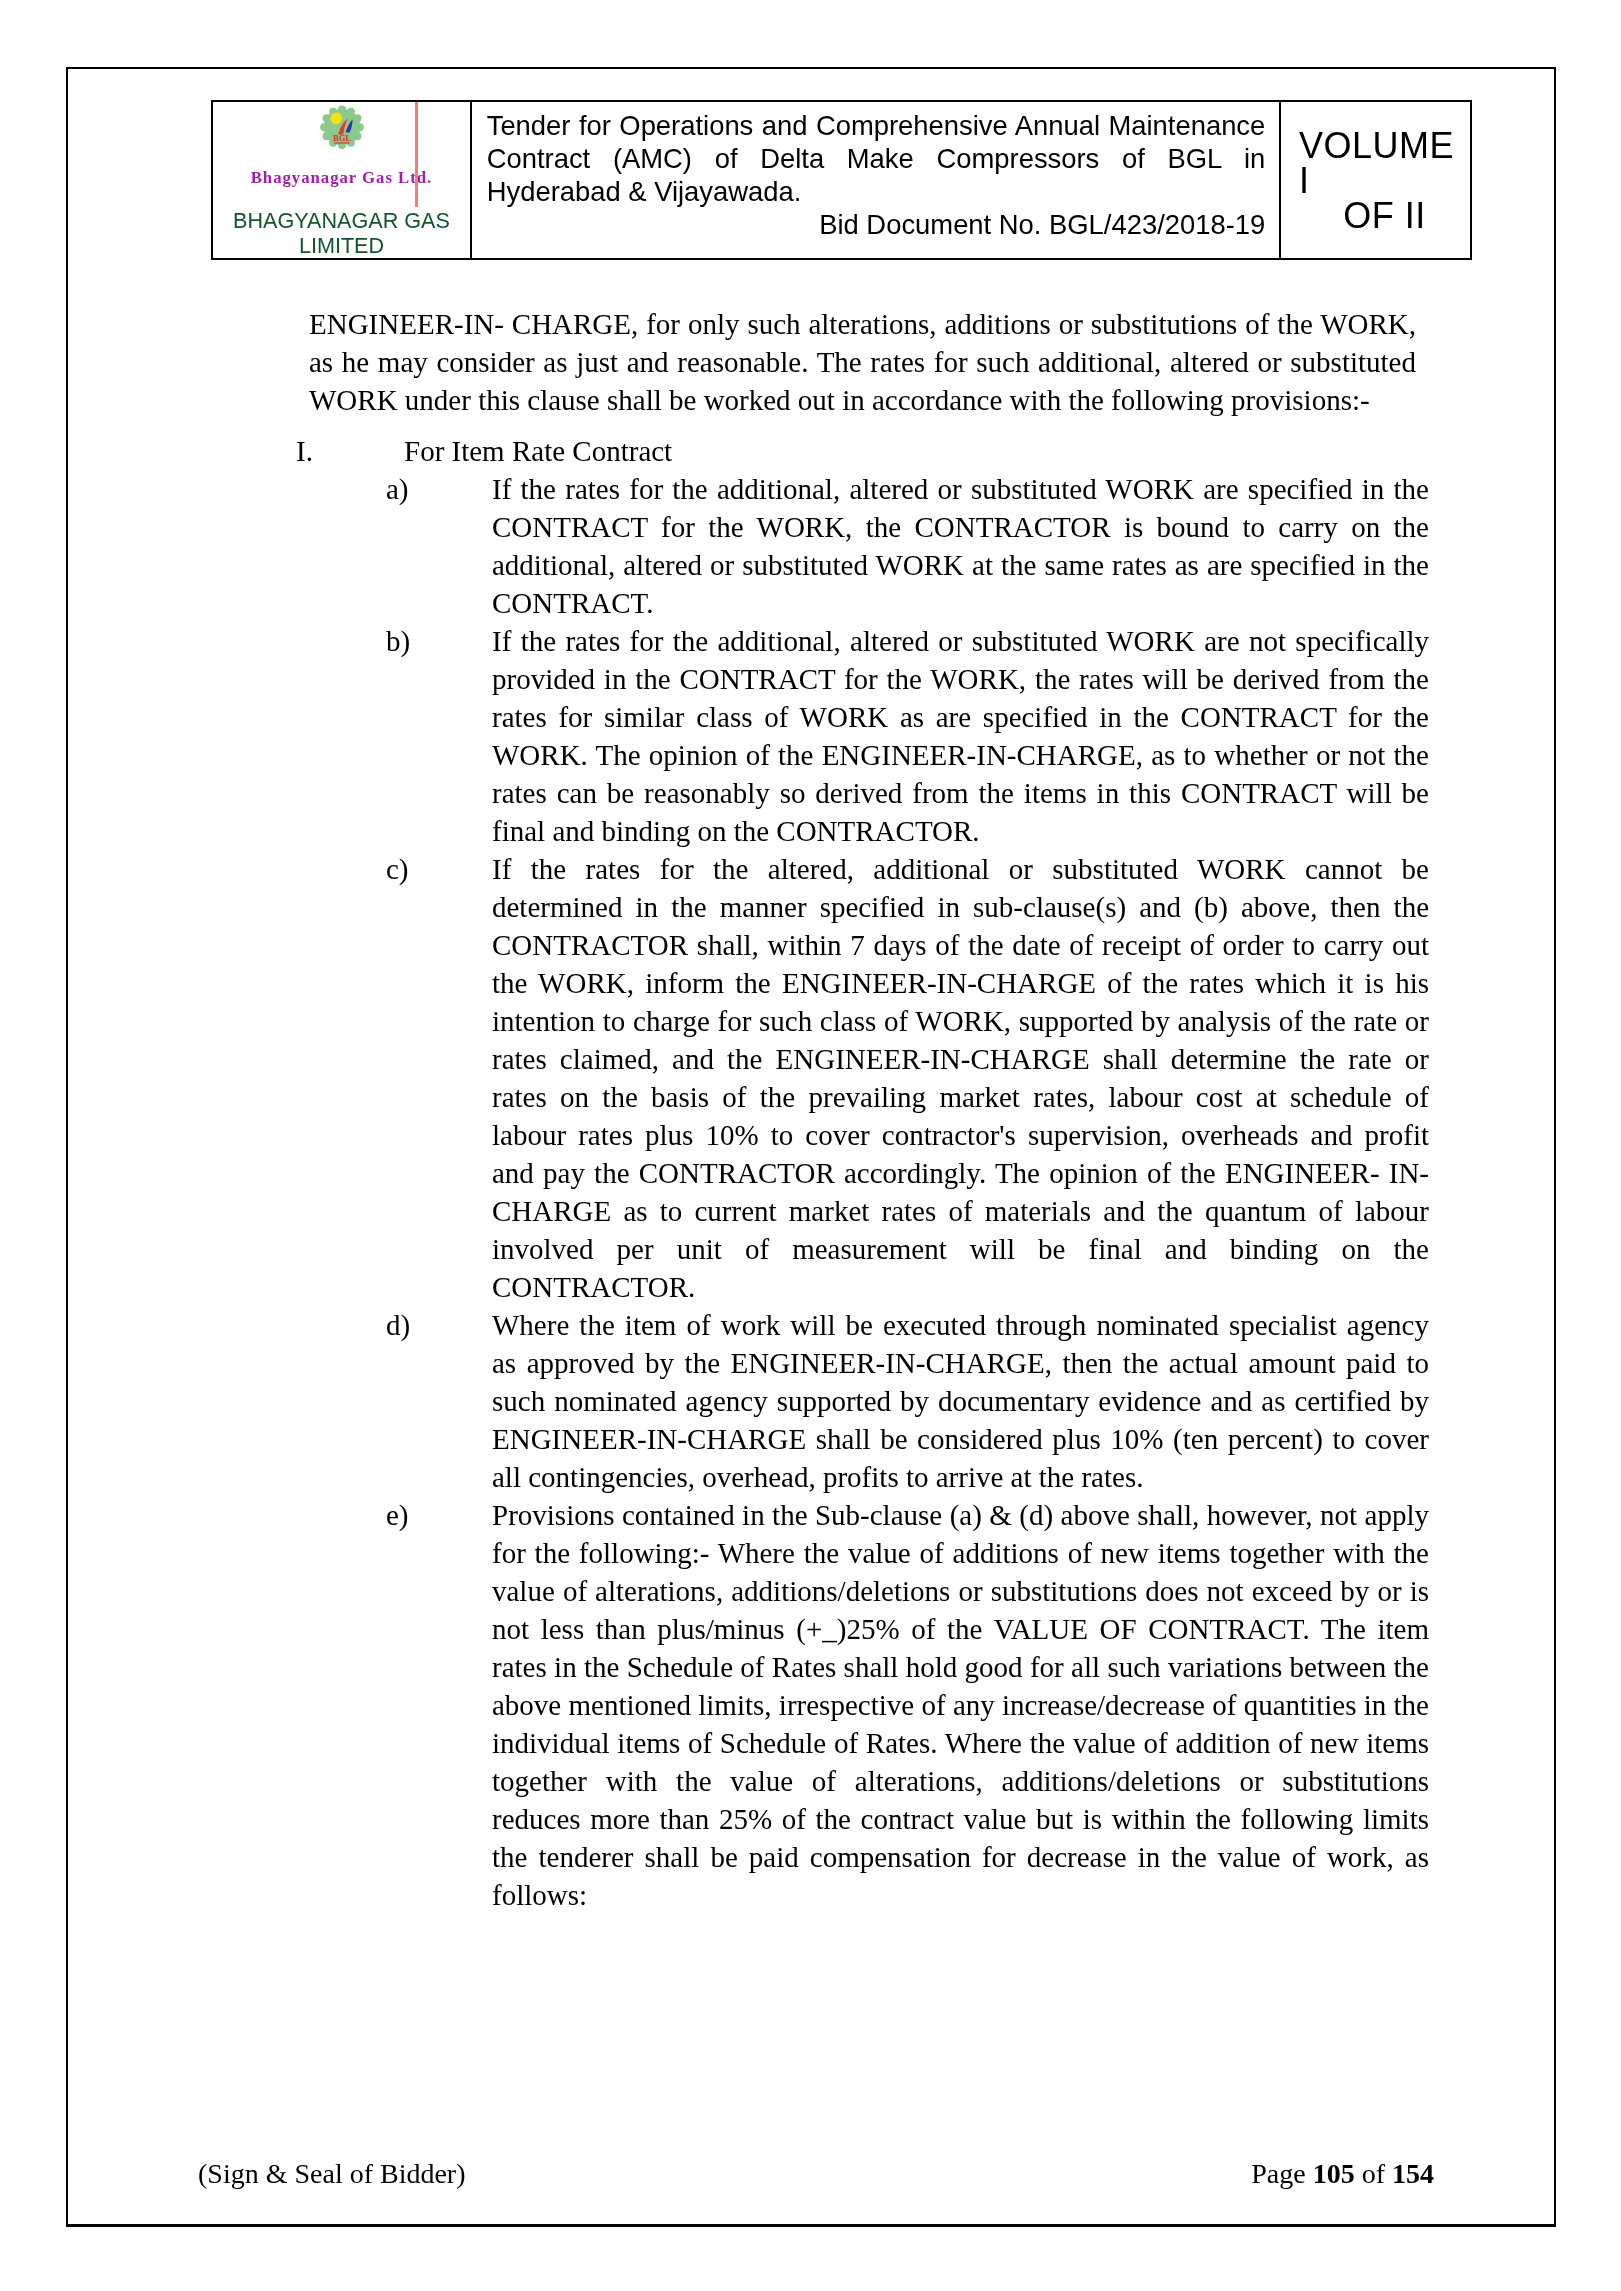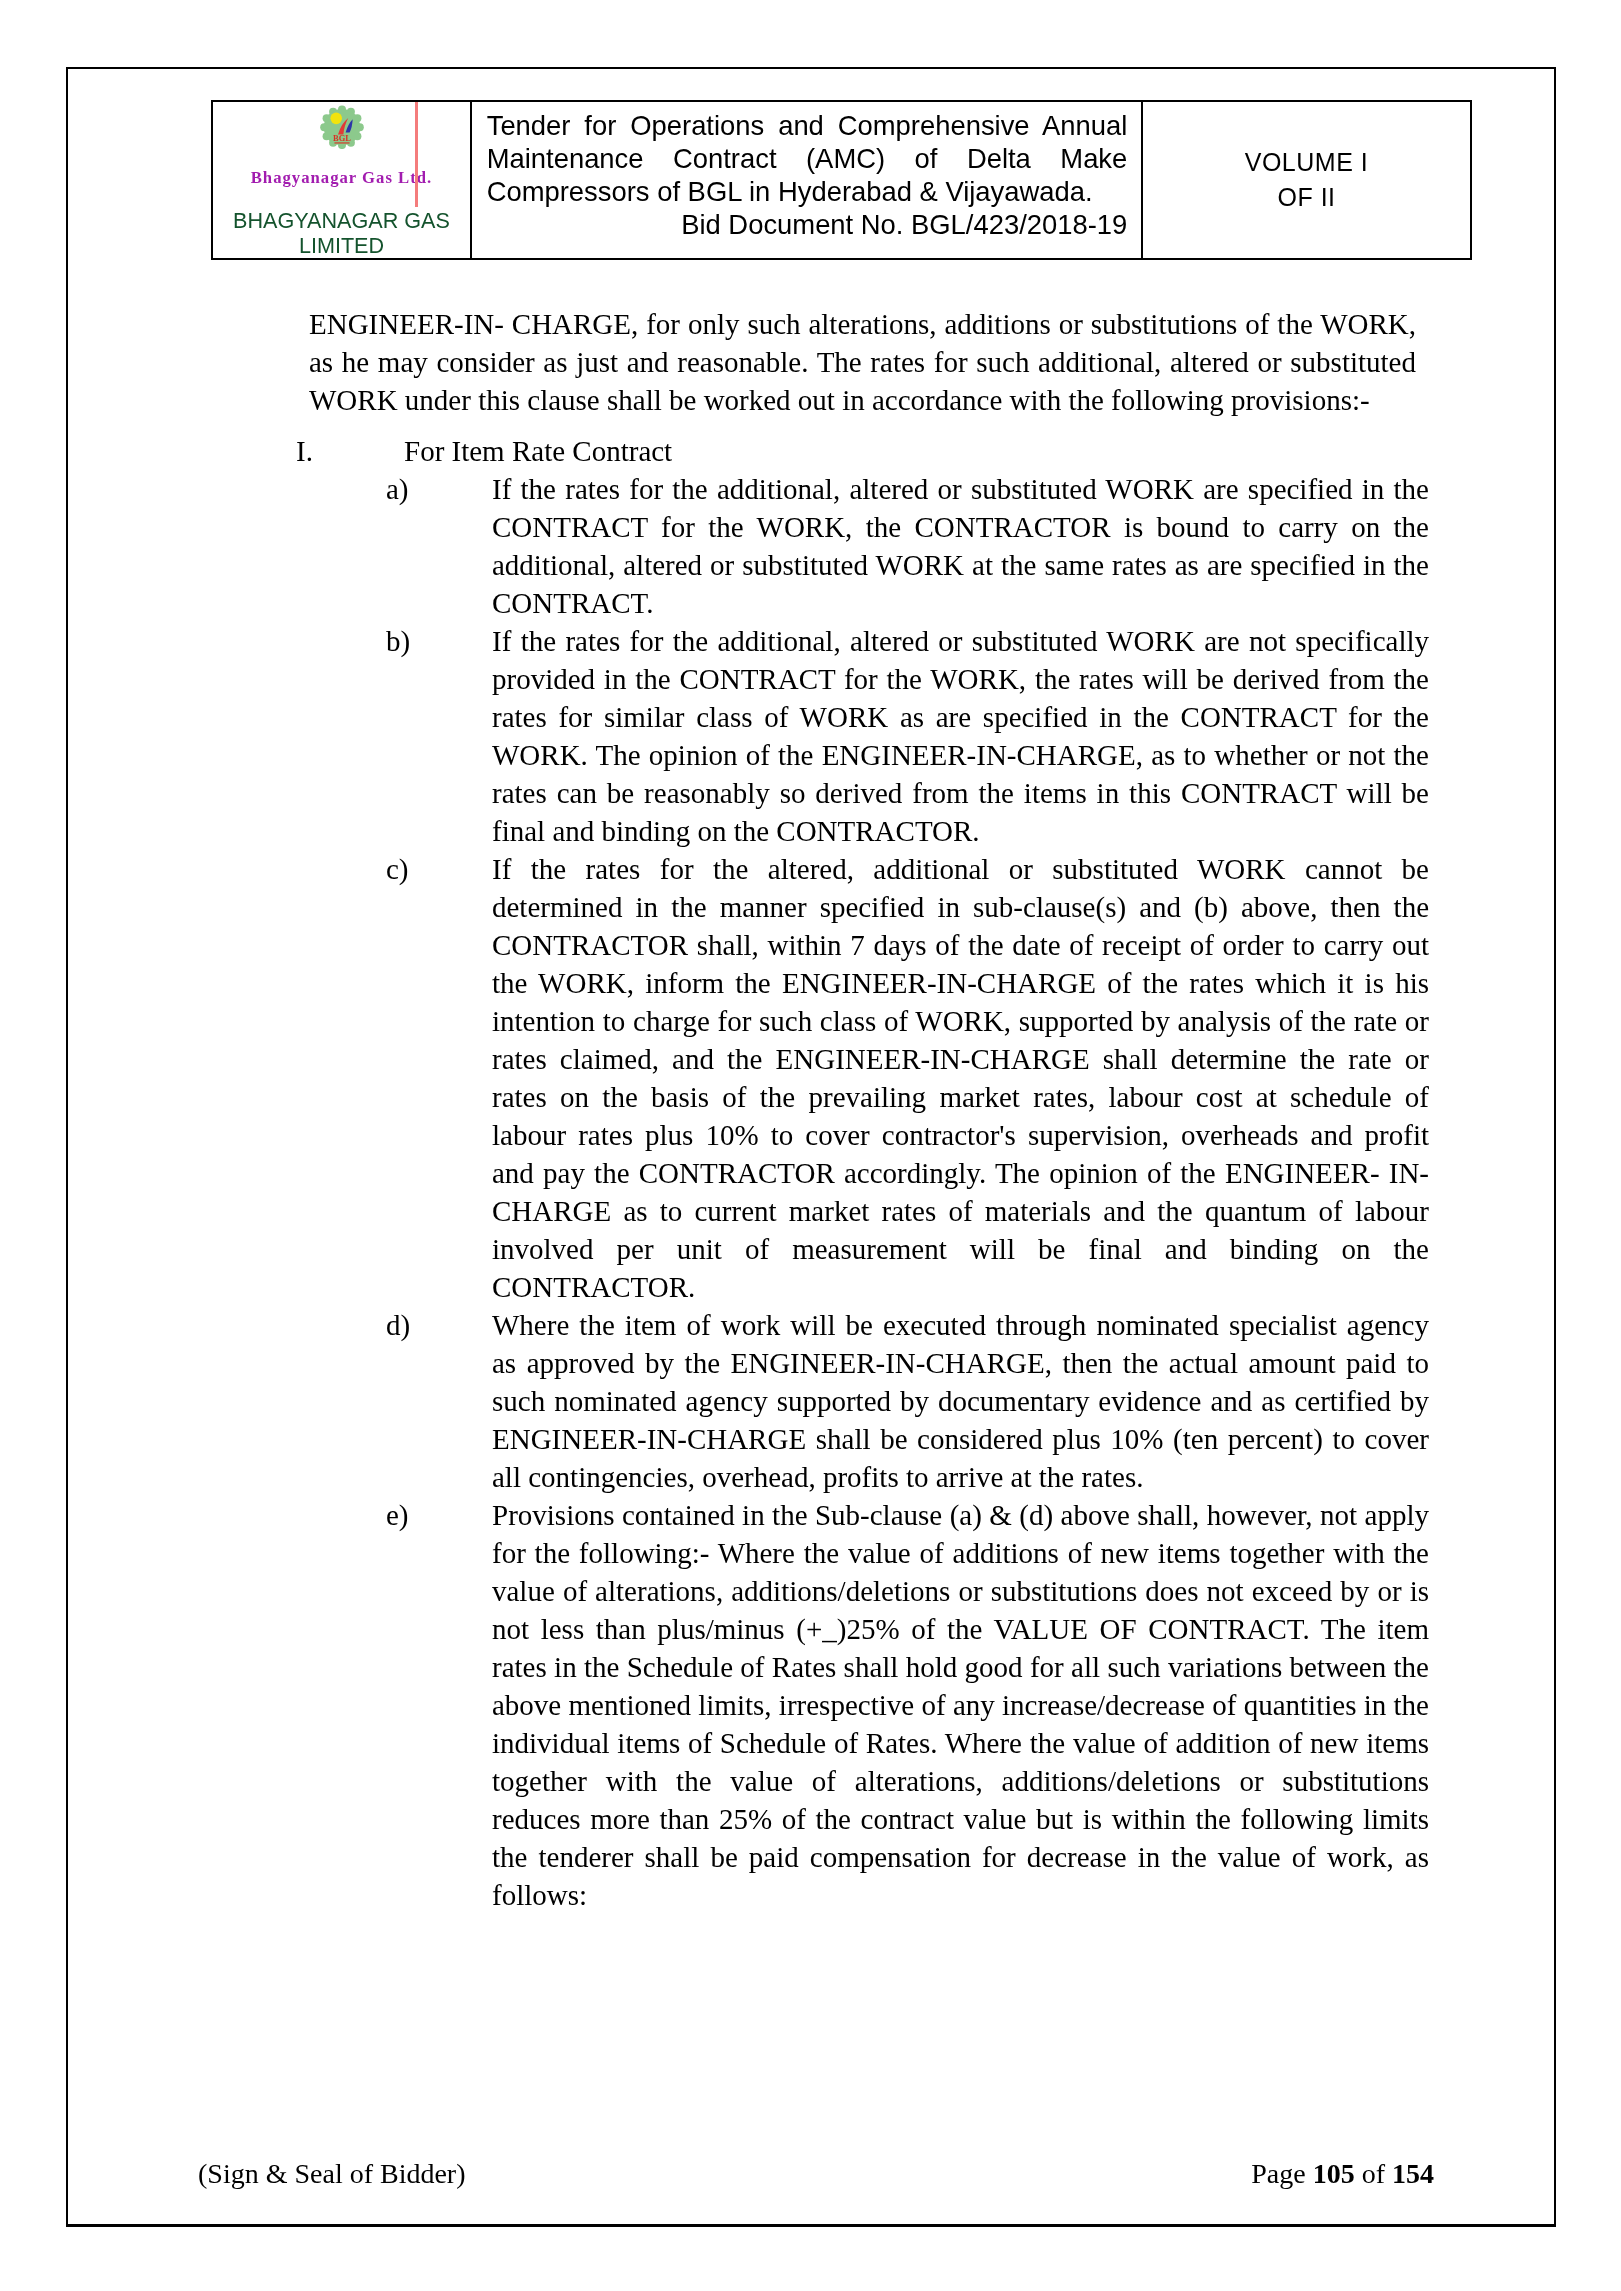--- a/index.html
+++ b/index.html
@@ -41,32 +41,32 @@
   .logo-sub {
     font-family: Liberation Serif, serif;
     font-weight: bold; font-size: 16.7px; line-height: 17.6px;
     color: #a21caf; letter-spacing: 1px;
   }
   .logo-name {
     font-size: 21.6px; line-height: 24.5px; text-align: center;
     color: #14532d; margin-top: 2px;
   }
   .title-cell {
-    width: 671px; box-sizing: border-box;
+    width: 809px; box-sizing: border-box;
     border-right: 2px solid #000;
     padding: 6.9px 13.7px 0 14.7px;
     font-size: 27.4px; line-height: 33px;
   }
   .title-main { text-align: justify; }
   .title-bid { text-align: right; }
   .volume-cell {
     flex: 1;
     display: flex; flex-direction: column;
     align-items: center; justify-content: center;
-    font-size: 25px; line-height: 35px; letter-spacing: 0.5px;
+    font-size: 36px; line-height: 35px; letter-spacing: 0.5px; padding-left: 18px;
   }
 
   
   .body-text {
     position: absolute; left: 228px; top: 223px;
     width: 1133px;
     font-size: 29px; line-height: 38px;
   }
   .intro { text-align: justify; margin: 13px; }
   .section-line { display: flex; }

